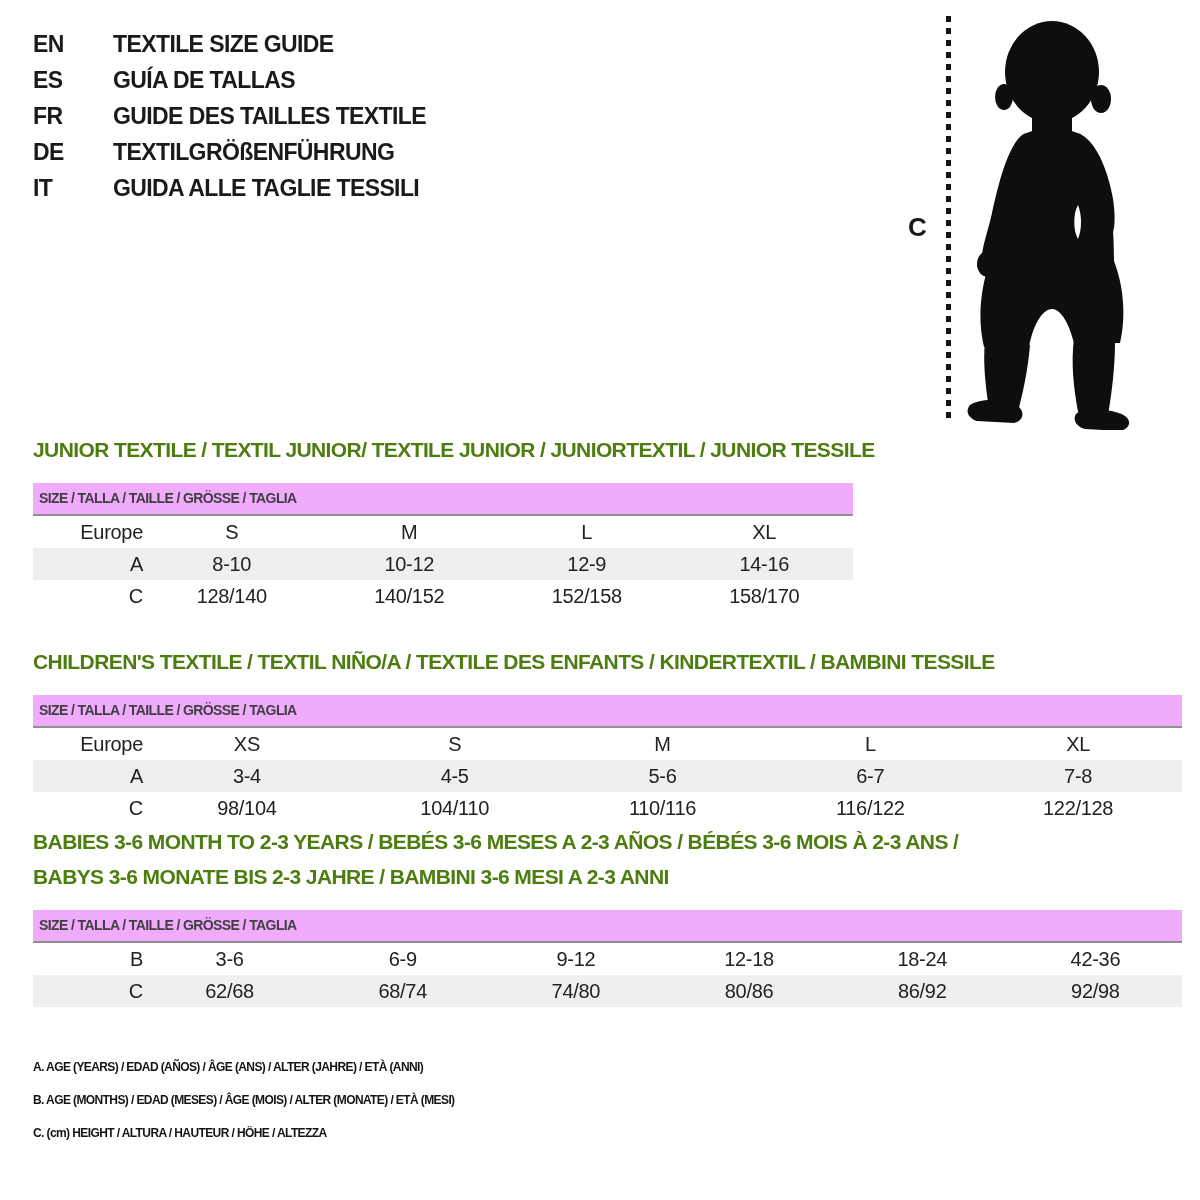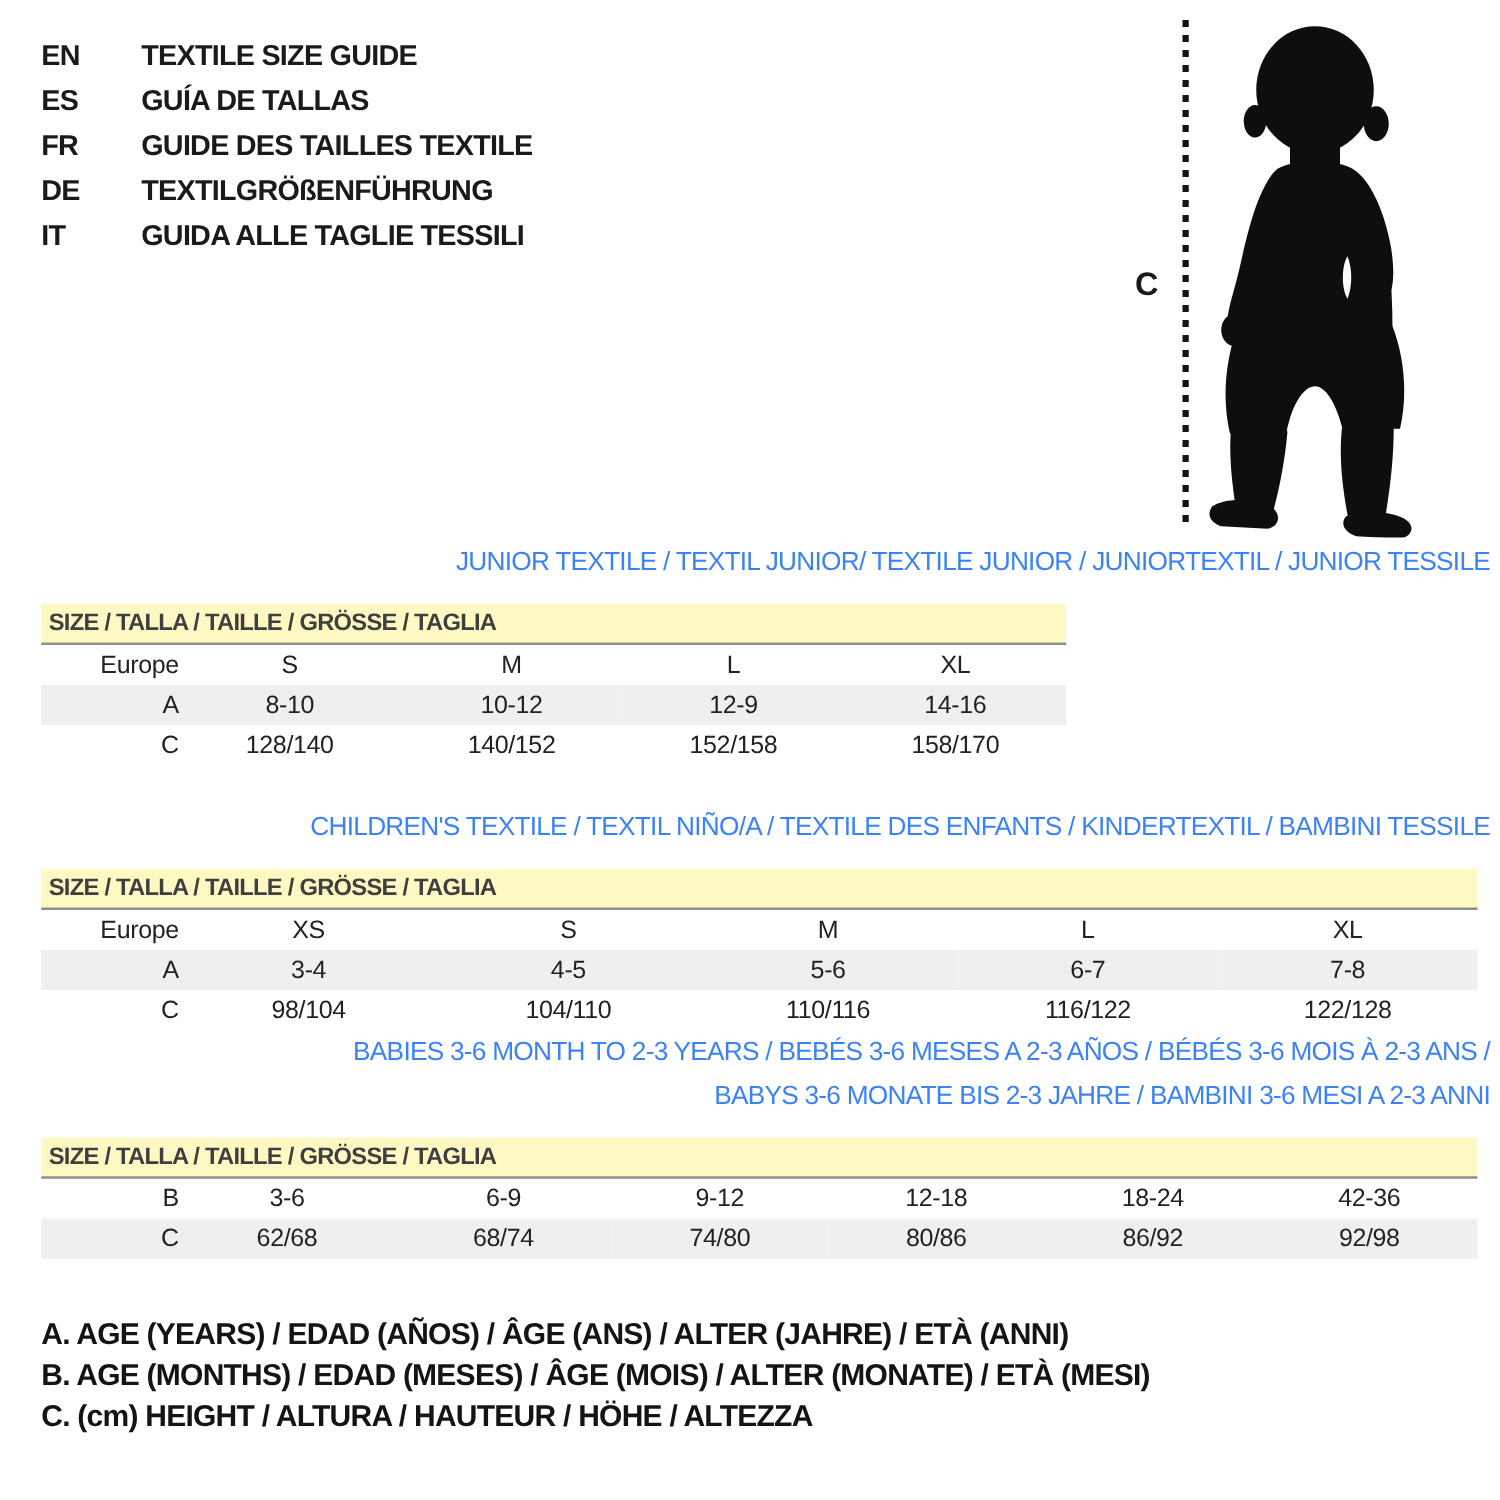--- a/index.html
+++ b/index.html
@@ -5,21 +5,21 @@
   * { margin:0; padding:0; box-sizing:border-box; }
   html,body { background:#ffffff; }
   .page {
     position:relative;
     width:1200px; height:1200px;
     background:#ffffff;
     font-family:"Liberation Sans","DejaVu Sans",sans-serif;
     color:#1a1a1a;
     overflow:hidden;
   }
-  .content { padding:26px 8px 0 33px; }
+  .content { padding:26px 18px 0 33px; }
   .cond { font-stretch:condensed; letter-spacing:-0.6px; }
 
   
   .lang-block { }
   .lang-row { display:flex; line-height:36px; }
   .lang-code {
     width:80px; font-weight:bold; font-size:23px;
     font-stretch:condensed; letter-spacing:-0.6px;
   }
   .lang-title {
@@ -35,52 +35,52 @@
     background:repeating-linear-gradient(to bottom,#141414 0 6px,transparent 6px 12px);
   }
   .marker-c {
     position:absolute; left:908px; top:212px;
     font-weight:bold; font-size:26px;
     font-stretch:condensed;
   }
   .silhouette { position:absolute; left:962px; top:14px; }
 
   
-  .sec-title { font-weight:normal; font-size:21px; line-height:35px; color:#3b82f6;text-align:right; }
+  .sec-title { font-weight:bold; font-size:21px; line-height:35px; color:#4d7c0f; }
   .sec-junior   { margin-top:226px; }
   .sec-children { margin-top:32px; }
   .sec-babies   { }
   .sec-title-block { margin-bottom:16px; }
 
   .tbl-wrap-narrow { width:820px; }
   .tbl-wrap-wide   { width:1149px; }
 
   .size-bar {
-    background:#fef9c3;
+    background:#f0abfc;
     border-bottom:2px solid #8f8f8f;
     height:33px; line-height:31px;
-    font-weight:bold; font-size:19px; color:#3f3f3f;
+    font-weight:bold; font-size:14px; color:#3f3f3f;
     padding-left:6px;
   }
   table.sizes {
     width:100%; border-collapse:collapse; table-layout:fixed;
     font-size:20px; color:#222222;
   }
   table.sizes col.c-label { width:110px; }
   table.sizes td {
     height:32px; text-align:center; vertical-align:middle;
     font-stretch:condensed; letter-spacing:-0.3px;
   }
   table.sizes td.lbl { text-align:right; padding-left:6px; }
   tr.shaded td { background:#efefef; }
 
   
   .legend { margin-top:44px; }
   .legend-line {
-    font-weight:bold; font-size:24px; line-height:33px; color:#141414;
+    font-weight:bold; font-size:12px; line-height:33px; color:#141414;
   }
 </style>
 </head>
 <body>
 
 <div class="page">
 
   <div class="figure">
     <div class="dash-line"></div>
     <div class="marker-c">C</div>

